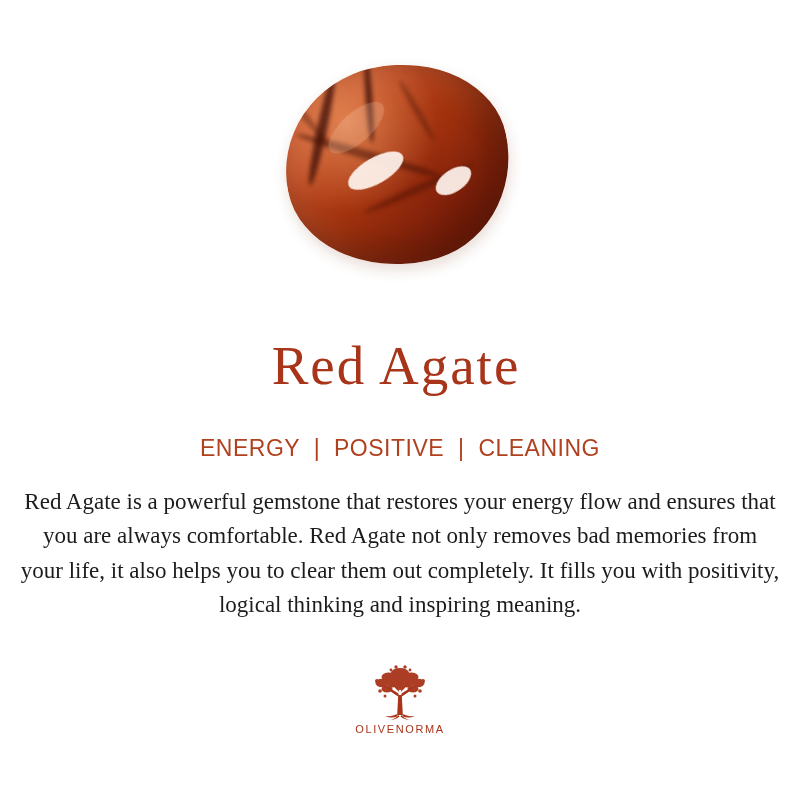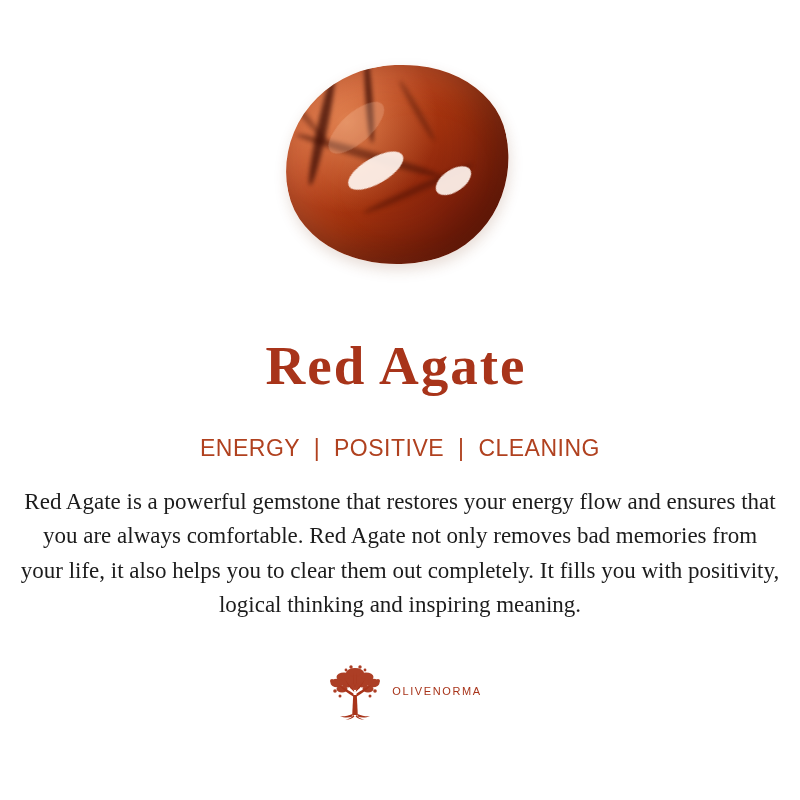--- a/index.html
+++ b/index.html
@@ -80,21 +80,21 @@
   .h2 { left: 64%; top: 58%; width: 40px; height: 22px; transform: rotate(-22deg); }
   .h3 { left: 20%; top: 20%; width: 70px; height: 30px; transform: rotate(-30deg); opacity: .22; background: #ffd9bf;}
 
   
   .title {
     font-family: "Liberation Serif", serif;
     font-size: 55px;
     color: #a8341a;
     letter-spacing: 2px;
     margin: 4px 8px 0 0;
-    font-weight: 700;
+    font-weight: 400;
   }
   .subtitle {
     font-family: "Liberation Sans", sans-serif;
     font-size: 23px;
     color: #b0411f;
     letter-spacing: 0.5px;
     margin-top: 38px;
     text-align: center;
   }
   .subtitle .sep {
@@ -107,20 +107,21 @@
     font-size: 23px;
     line-height: 1.49;
     color: #1c1c1c;
     text-align: center;
   }
 
   
   .logo-area {
     margin-top: 14px;
     display: flex;
+    flex-direction: column;
     align-items: center;
   }
   .logo-name {
     font-family: "Liberation Sans", sans-serif;
     font-size: 11px;
     letter-spacing: 1.6px;
     color: #a8341a;
     margin-top: 2px;
   }
 </style>

